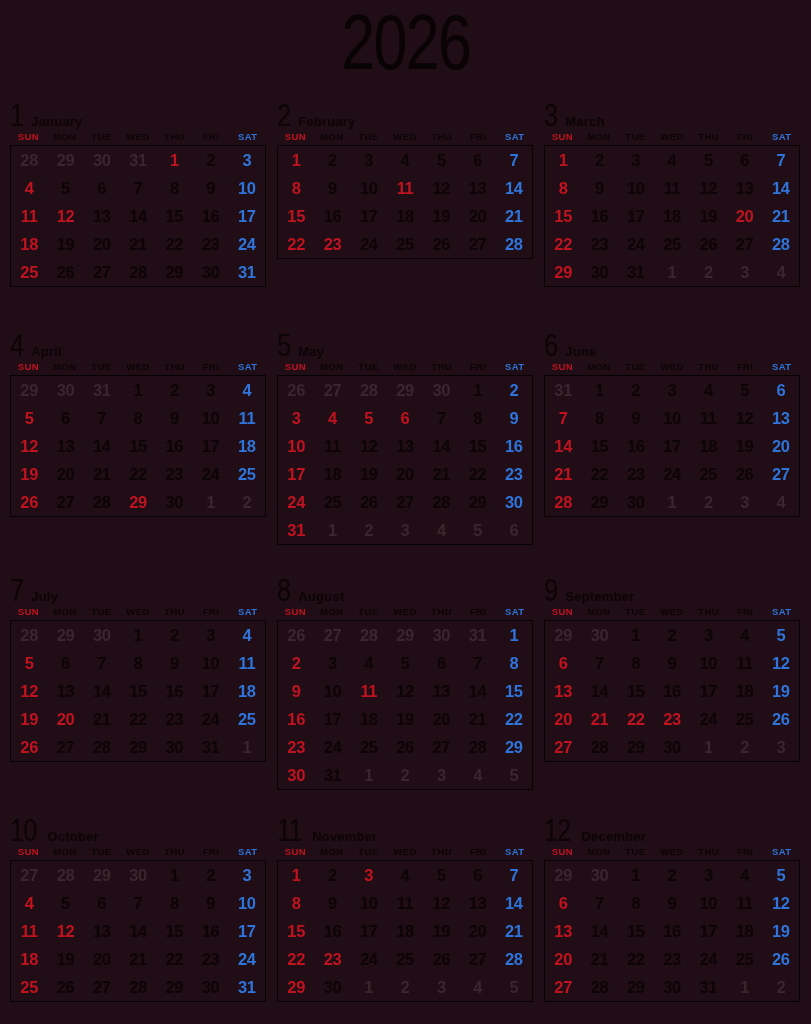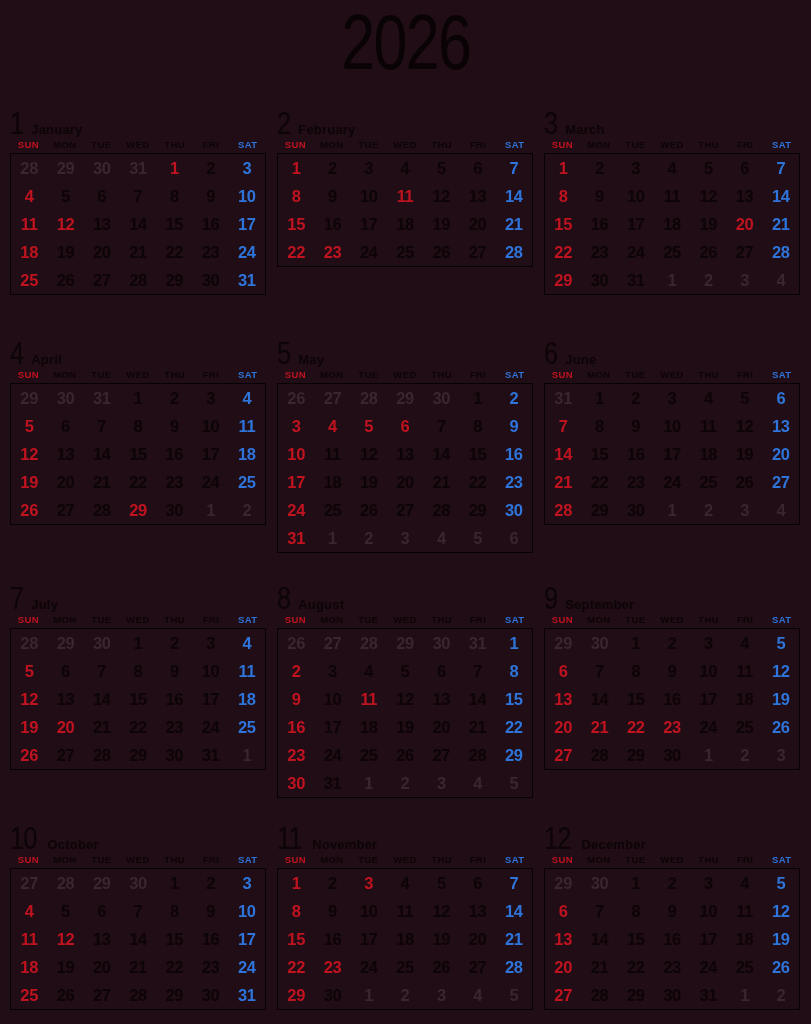--- a/index.html
+++ b/index.html
@@ -14,21 +14,21 @@
     position:absolute;top:2px;left:0;width:100%;
     text-align:center;line-height:1.05;
   }
   .year-title span{
     display:inline-block;
     font-size:78px;font-weight:500;color:#0a0305;
     transform:scaleX(0.78);transform-origin:center top;
     letter-spacing:-2px;
   }
   .months{
-    position:absolute;top:108px;left:10px;width:791px;
+    position:absolute;top:100px;left:10px;width:791px;
     display:grid;
     grid-template-columns:256px 256px 256px;
     column-gap:11px;
     grid-template-rows:230px 245px 240px auto;
     align-items:start;
   }
   .month{width:256px;}
   .mhead{display:flex;align-items:flex-end;gap:5px;height:29px;margin-bottom:1px;}
   .mnum{
     font-size:31px;font-weight:400;color:#0c0407;line-height:0.85;

